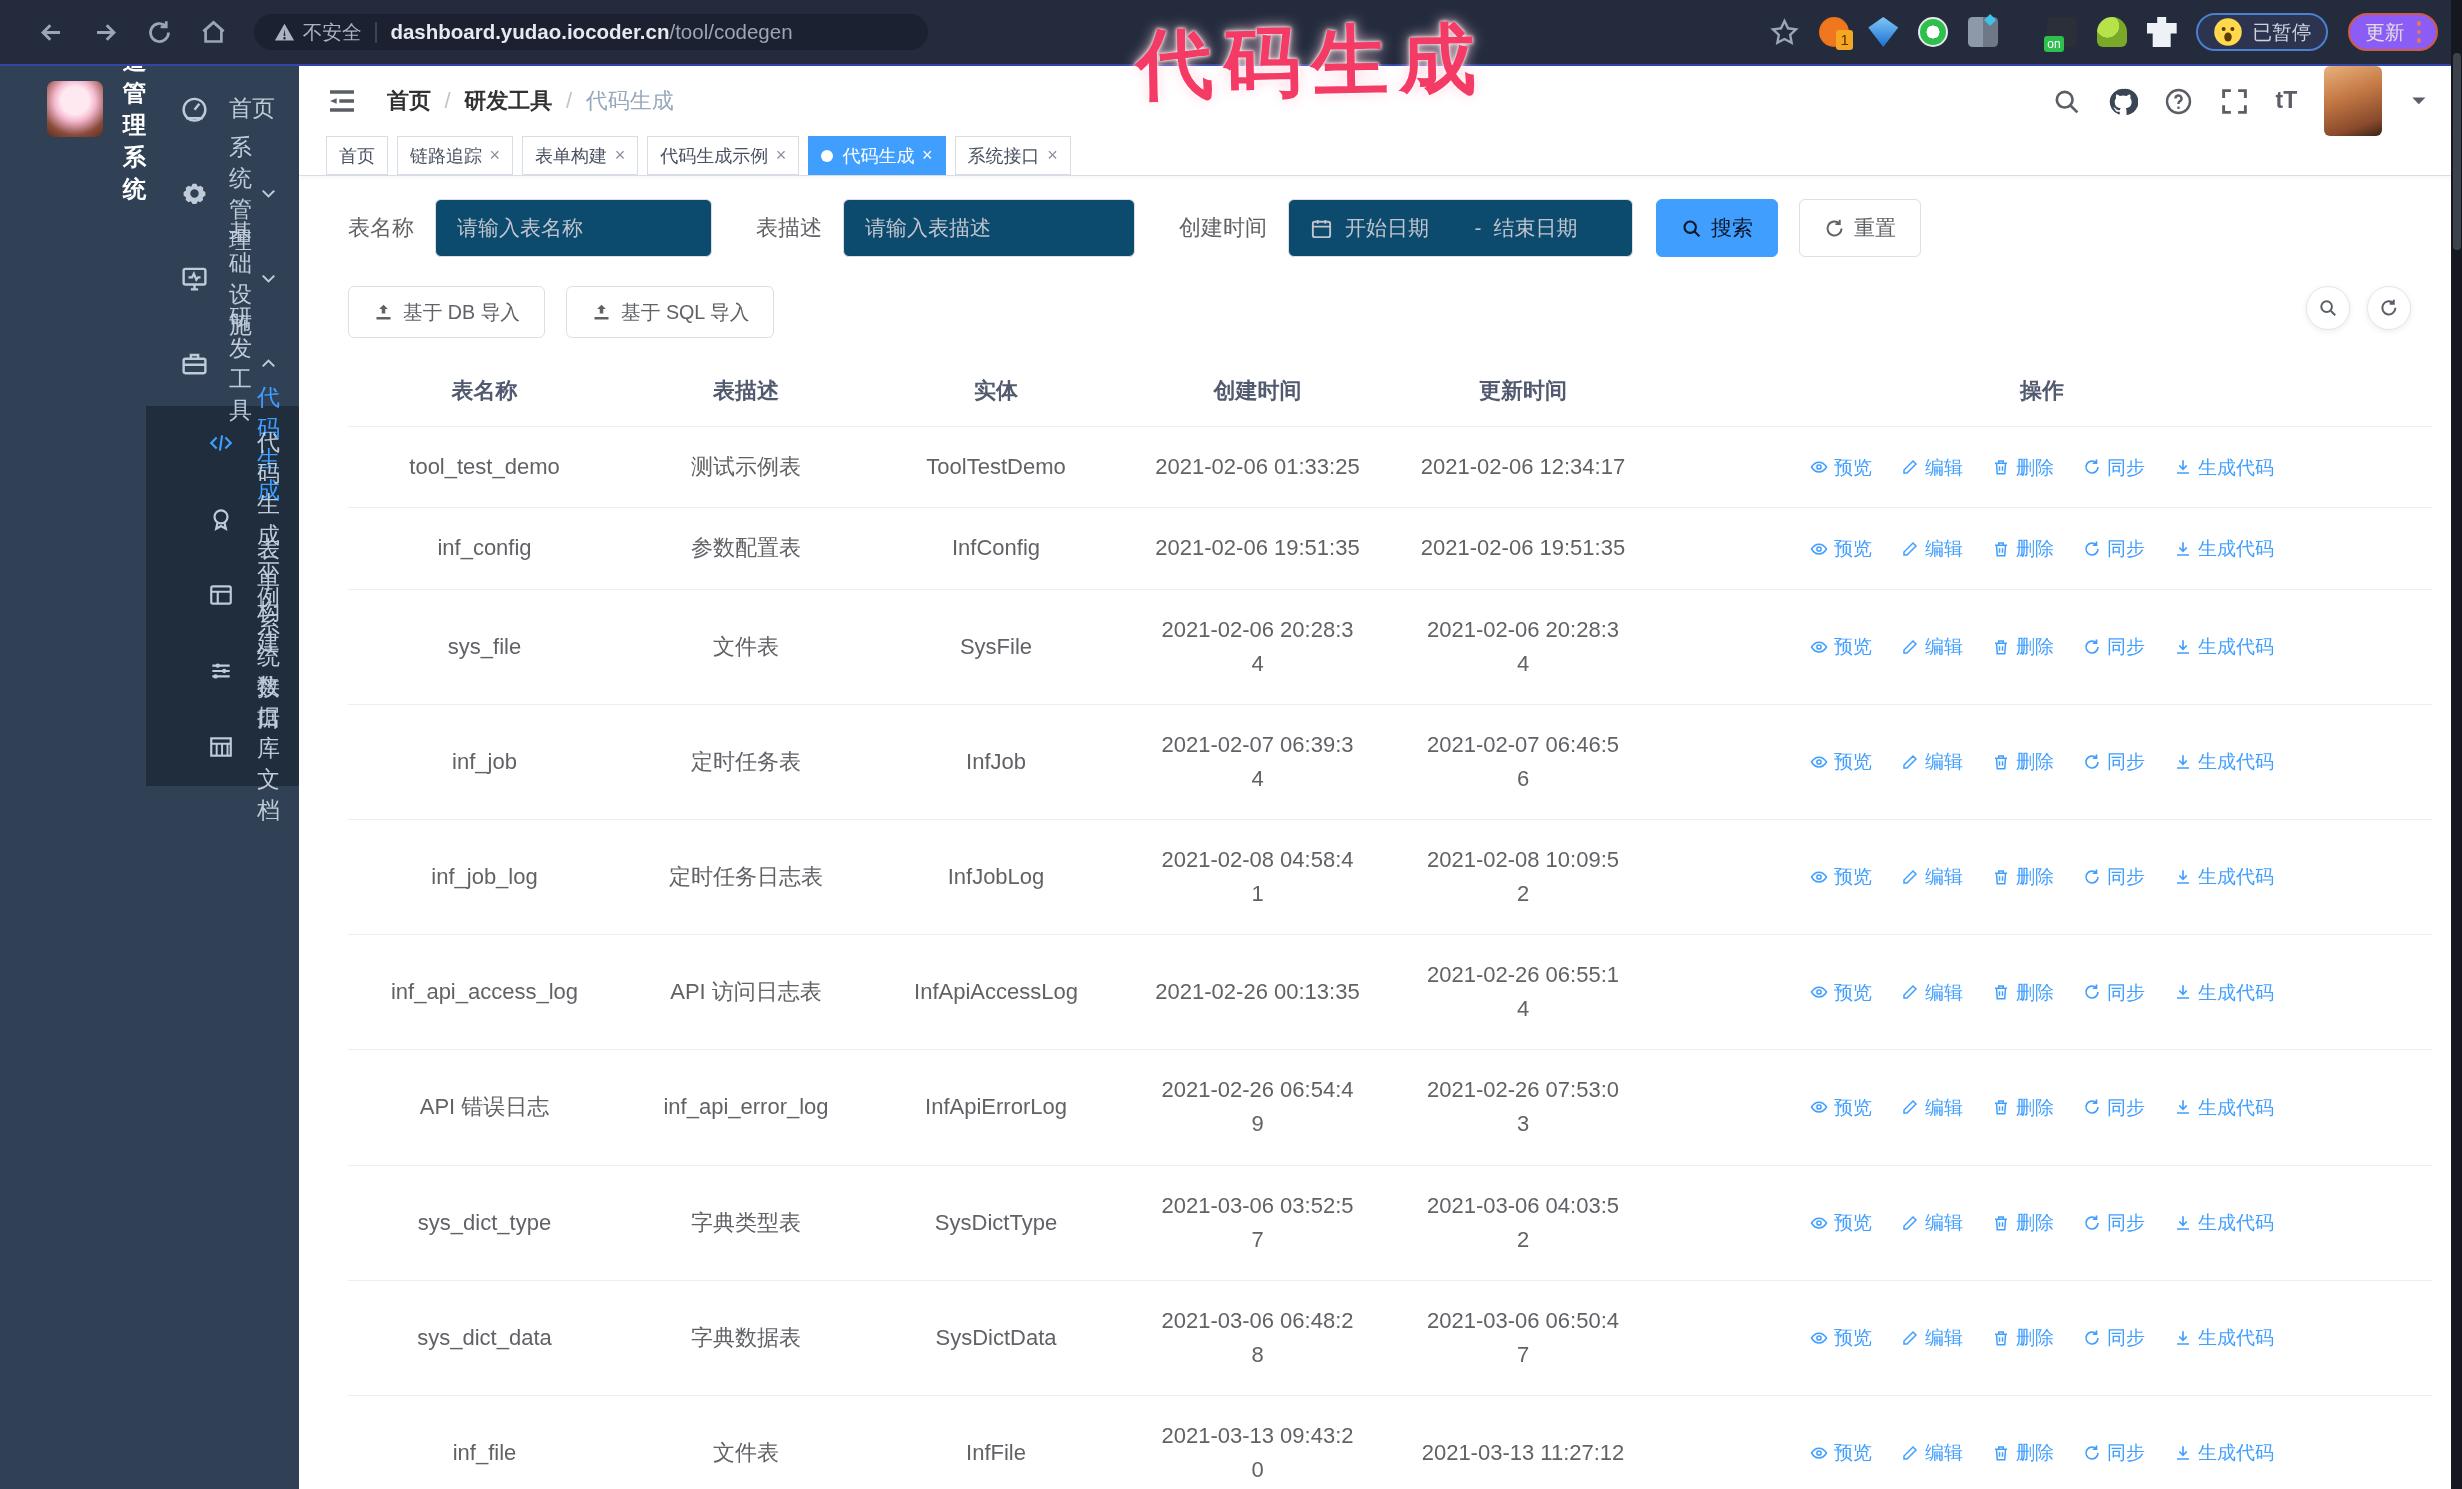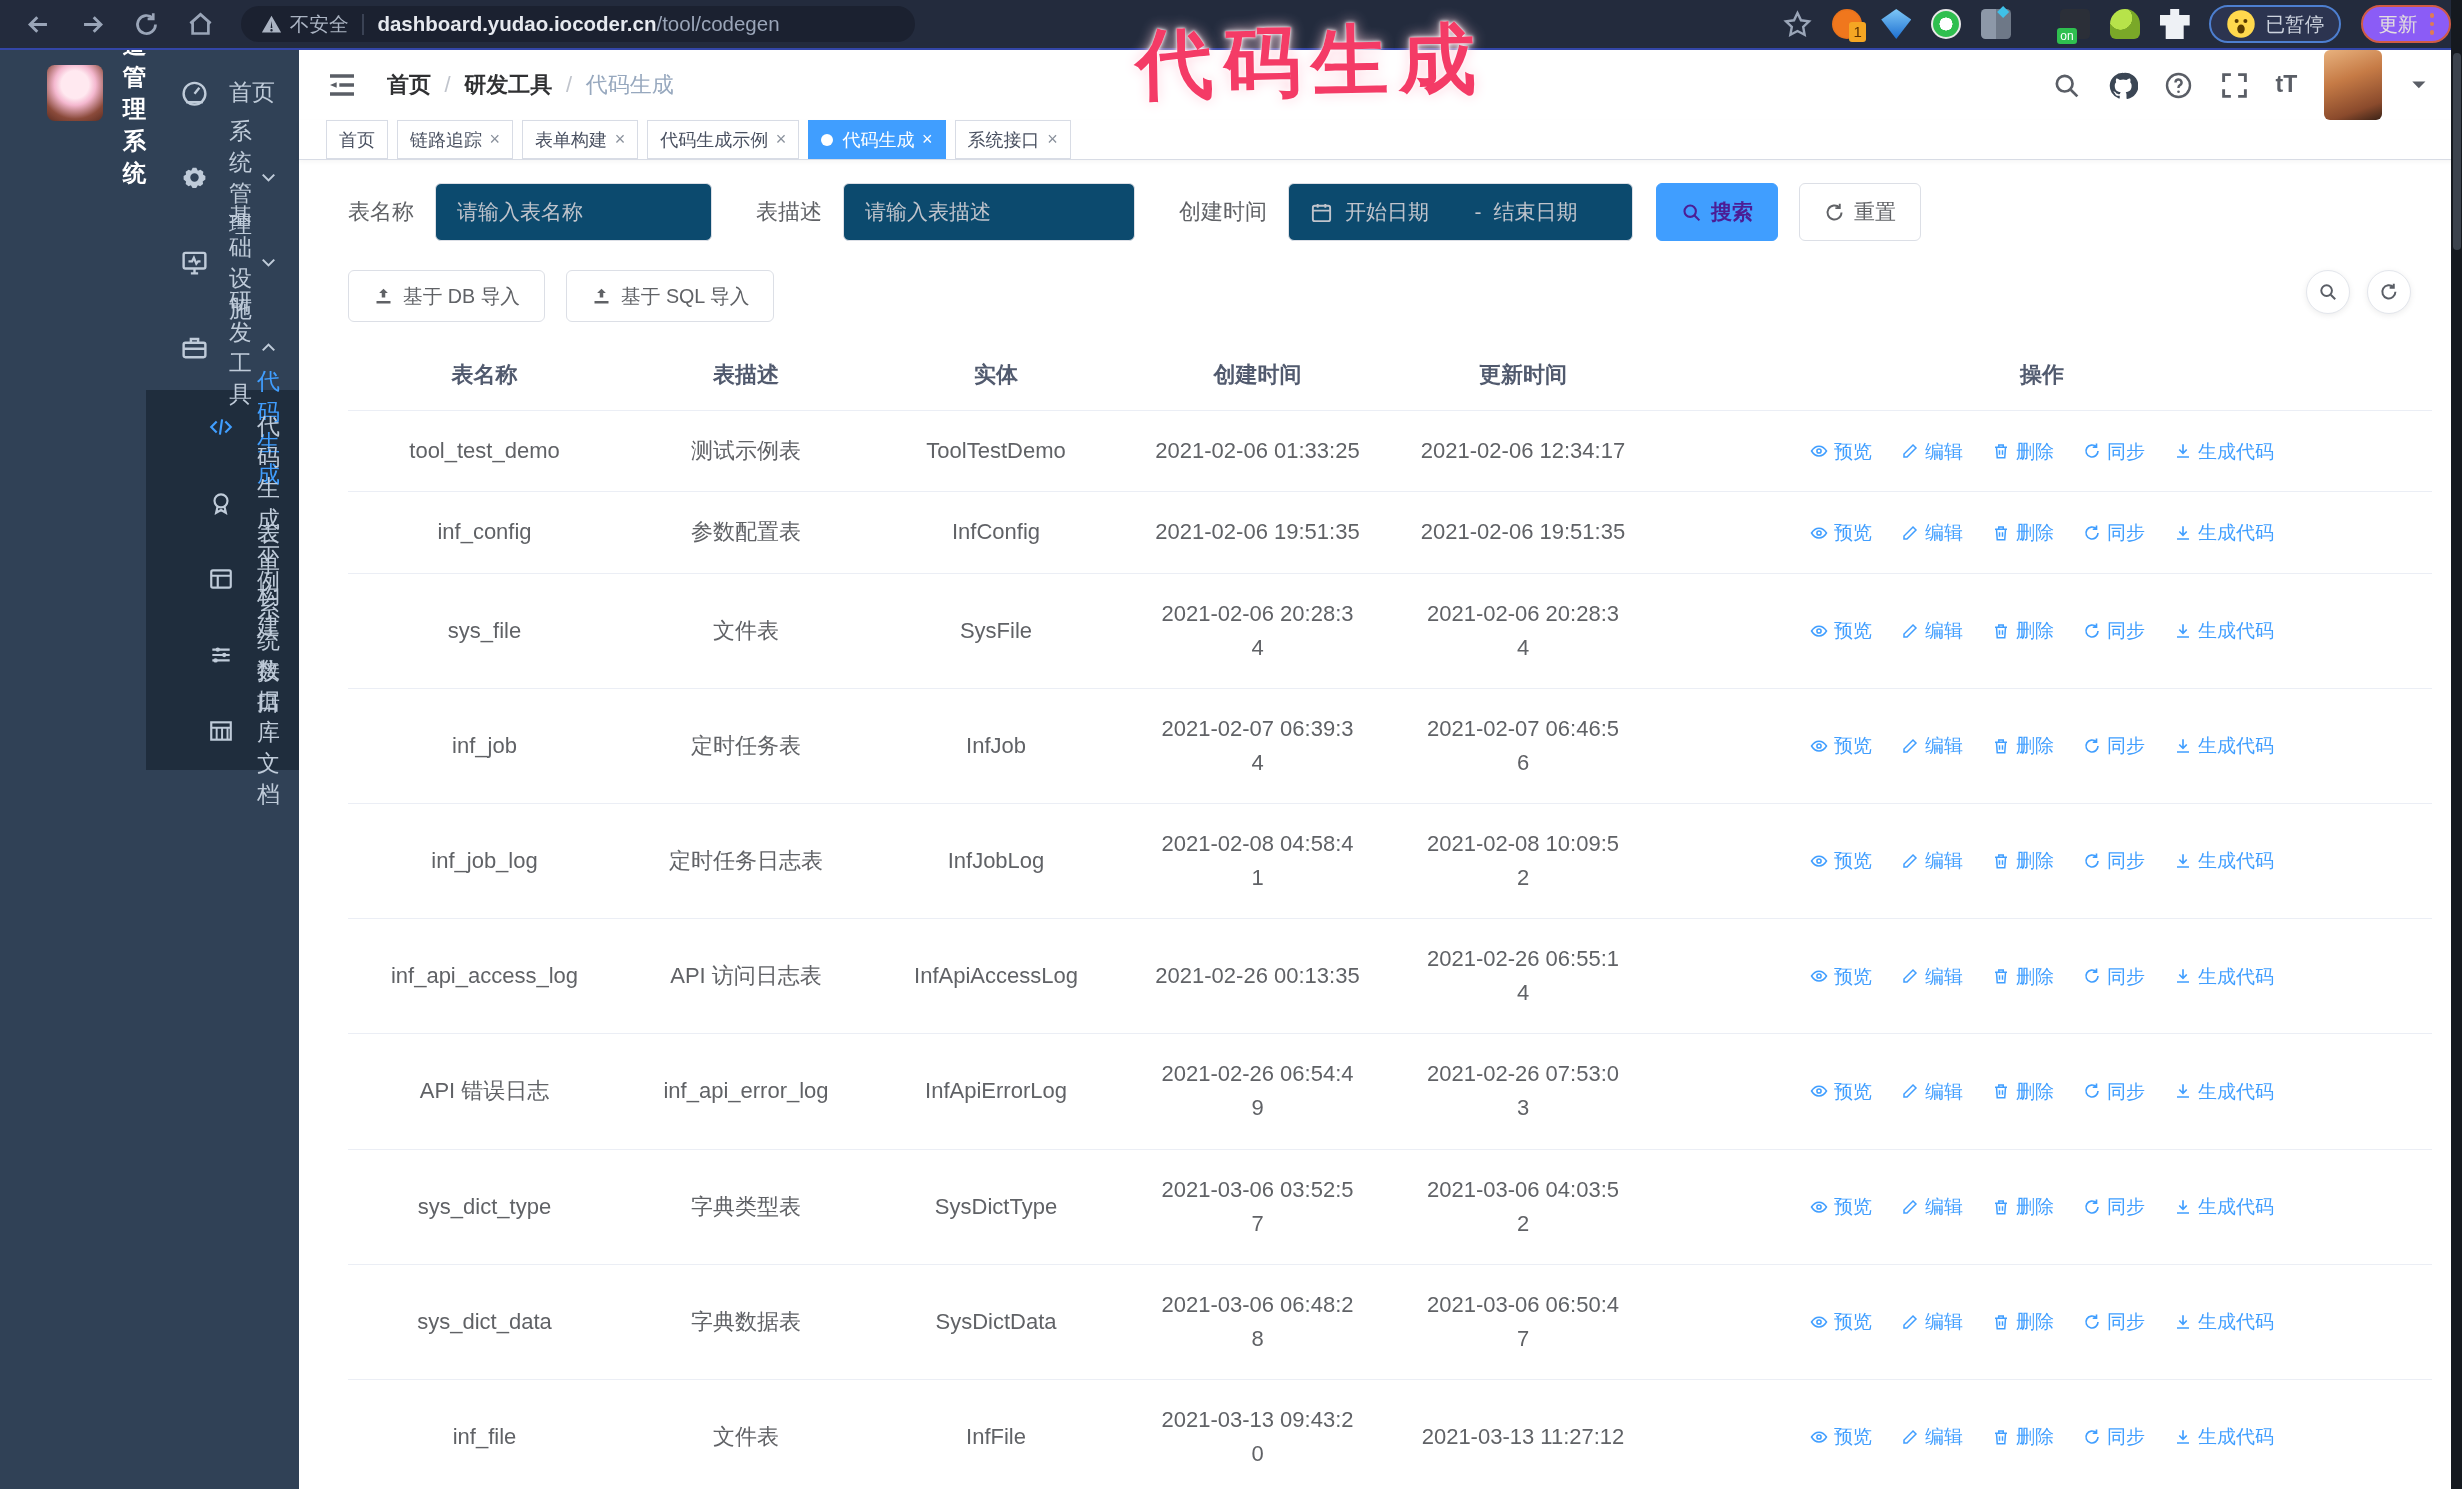--- a/index.html
+++ b/index.html
@@ -1,19 +1,19 @@
 <!DOCTYPE html>
 <html style="font-size:12px"><head>
 <meta charset="utf-8">
 <style>
   * { margin:0; padding:0; box-sizing:border-box; }
   html,body { width:2462px; height:1490px; overflow:hidden; font-family:"Liberation Sans","DejaVu Sans",sans-serif; background:#fff; }
 
   
-  .chrome { height:48px; background:#232b3d; display:flex; align-items:center; padding:0 11px; position:relative; z-index:5; }
+  .chrome { height:64px; background:#232b3d; display:flex; align-items:center; padding:0 24px; position:relative; z-index:5; }
   .chrome .navbtn { width:33px; height:33px; margin:0 10.6px; display:flex; align-items:center; justify-content:center; color:#9aa5b8; }
   .omnibox { height:36px; width:674px; margin-left:13.6px; background:#1b2130; border-radius:18px; display:flex; align-items:center; padding:0 19.7px; color:#aab3c2; }
   .omnibox .sec { display:flex; align-items:center; gap:7.6px; font-size:19.7px; color:#aab3c2; }
   .omnibox .divider { width:1.5px; height:21px; background:#3a4254; margin:0 13.6px; }
   .url { font-size:20.5px; color:#e6e9ef; white-space:nowrap; }
   .url .path { color:#9aa5b8; }
   .chrome-right { margin-left:auto; display:flex; align-items:center; gap:19.7px; }
   .ext { width:30px; height:30px; border-radius:6px; position:relative; }
   .pill { height:38px; border-radius:19.7px; display:flex; align-items:center; gap:9px; padding:0 15px; font-size:19.7px; }
   .pill.paused { background:#2c3450; border:2.3px solid #4d7fd0; color:#cdd3de; }
@@ -66,21 +66,21 @@
   .content { flex:1; padding:23px 30px 0 49px; position:relative; }
   .filter-row { display:flex; align-items:center; }
   .f-label { font-size:22px; color:#606266; margin-right:21px; white-space:nowrap; }
   .f-input { height:58px; border:1.5px solid #dcdfe6; border-radius:6px; display:flex; align-items:center; padding:0 21px; font-size:21px; color:#c0c4cc; background:#0c4a6e; }
   .w-name { width:277px; margin-right:44px; }
   .w-desc { width:292px; margin-right:44px; }
   .daterange { width:345px; gap:12px; margin-right:23px; color:#c0c4cc; }
   .daterange .cal { width:23px; height:23px; color:#c0c4cc; flex:none; }
   .daterange .ph { flex:1; text-align:left; white-space:nowrap; }
   .btn { height:58px; border-radius:6px; display:inline-flex; align-items:center; gap:9px; font-size:21px; padding:0 24px; cursor:pointer; border:1.5px solid #dcdfe6; background:#fff; color:#606266; }
-  .btn.primary { background:#409eff; border-color:#409eff; color:#4c1d95;font-weight:bold; }
+  .btn.primary { background:#409eff; border-color:#409eff; color:#0f172a; }
   .btn .bic { width:21px; height:21px; }
   .reset-btn { margin-left:21px; }
 
   .import-row { margin-top:29px; display:flex; gap:21px; align-items:center; position:relative; }
   .import-row .btn { height:52px; font-size:19.7px; }
   .tool-circles { position:absolute; right:21px; top:0; display:flex; gap:16.7px; }
   .circle-btn { width:44px; height:44px; border-radius:50%; border:1.5px solid #e3e6ec; background:#fff; box-shadow:0 1.5px 6px rgba(0,0,0,.08); display:flex; align-items:center; justify-content:center; color:#5a5e66; cursor:pointer; }
   .circle-btn svg { width:19.7px; height:19.7px; }
 
   

